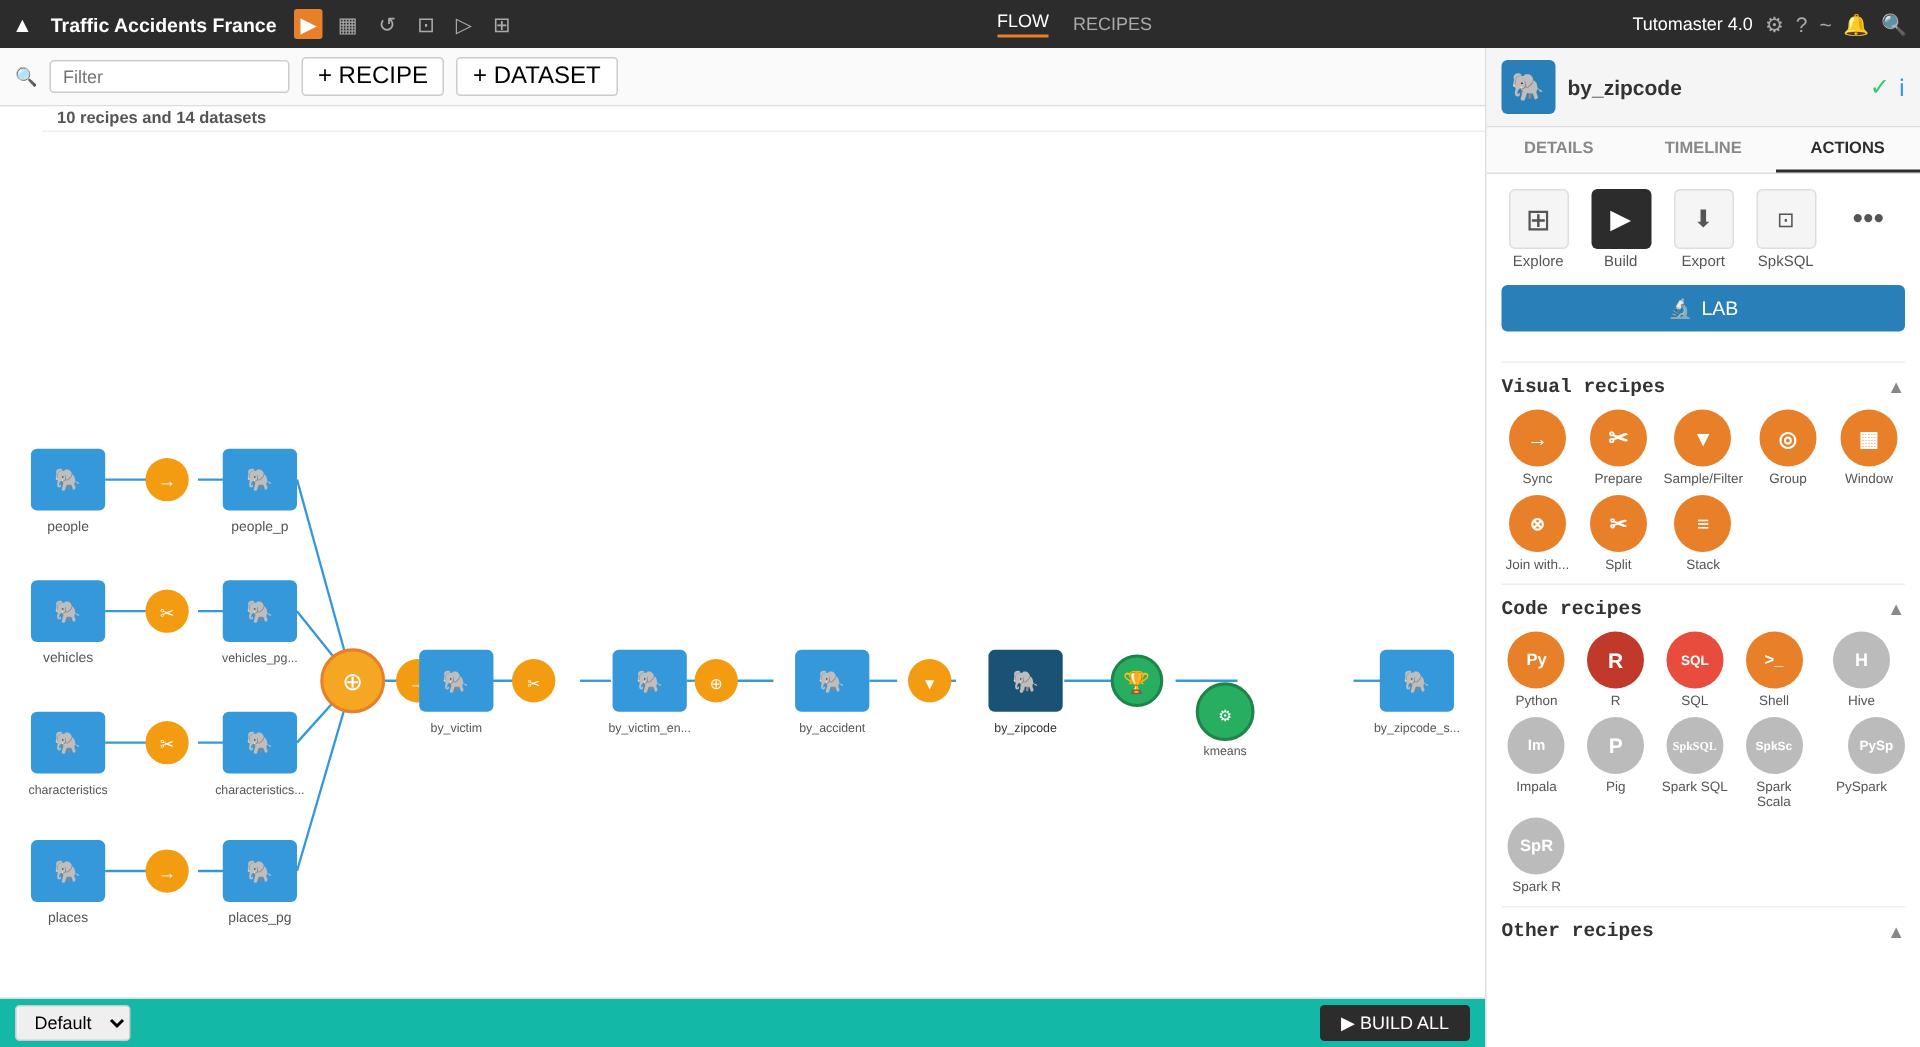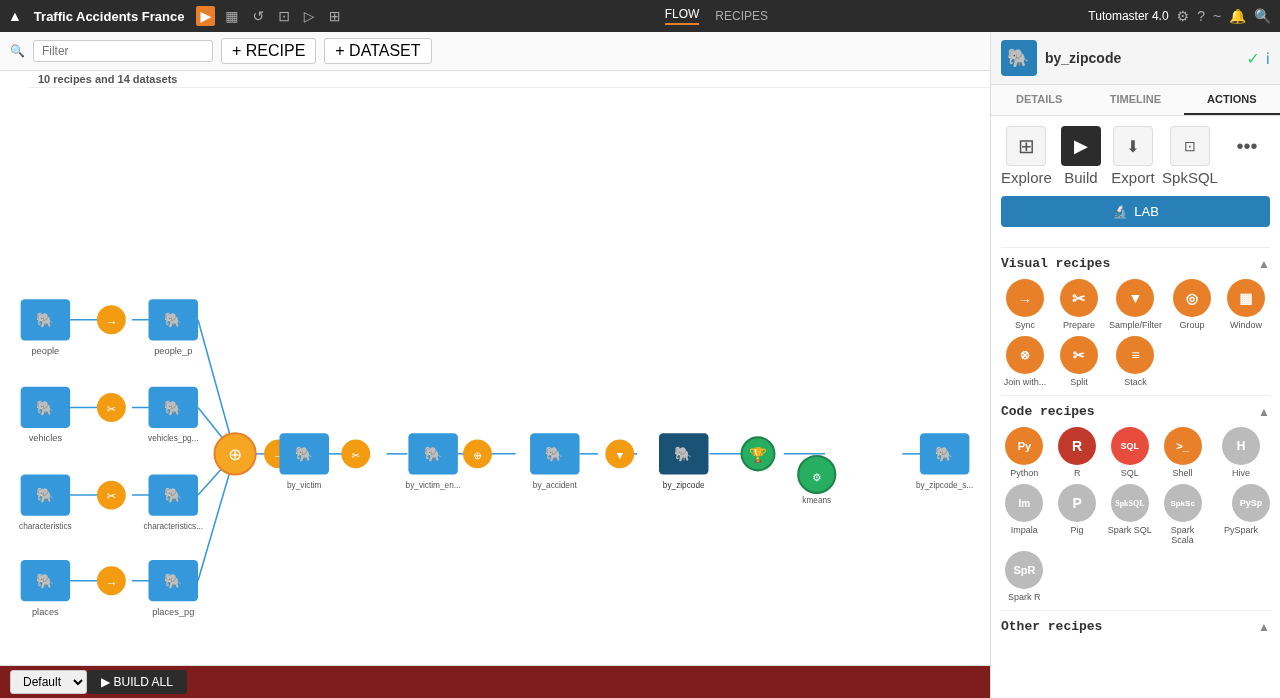--- a/index.html
+++ b/index.html
@@ -21,31 +21,31 @@
     .topbar-project { color: white; font-size: 12px; }
     .topbar-right-icons { display: flex; gap: 8px; align-items: center; }
     .topbar-right-icon { color: #aaa; font-size: 14px; cursor: pointer; }
 
     
     .main-layout { display: flex; height: calc(698px - 32px); }
 
     
     .flow-panel { flex: 1; background: #fff; display: flex; flex-direction: column; overflow: hidden; }
     .flow-toolbar { display: flex; align-items: center; padding: 6px 10px; border-bottom: 1px solid #ddd; gap: 8px; background: #fafafa; }
-    .filter-input { border: 1px solid #ccc; border-radius: 3px; padding: 3px 8px; font-size: 12px; width: 180px; background: #fff; }
+    .filter-input { border: 1px solid #ccc; border-radius: 3px; padding: 3px 8px; font-size: 12px; width: 160px; background: #fff; }
     .btn-add { background: #fff; border: 1px solid #ccc; border-radius: 3px; padding: 3px 10px; cursor: pointer; font-size: 16px; display: flex; align-items: center; gap: 4px; }
     .flow-stats { font-size: 11px; color: #555; padding: 2px 10px; background: #fff; border-bottom: 1px solid #eee; margin-left: 28px; }
     .flow-stats span { font-weight: bold; }
 
     
     .flow-canvas { flex: 1; position: relative; overflow: hidden; background: #fff; }
     .flow-canvas svg { width: 100%; height: 100%; }
 
     
-    .flow-bottom { display: flex; align-items: center; justify-content: flex-start; padding: 4px 10px; border-top: 1px solid #ddd; background: #7f1d1d; }
+    .flow-bottom { display: flex; align-items: center; justify-content: space-between; padding: 4px 10px; border-top: 1px solid #ddd; background: #14b8a6; }
     .default-select { border: 1px solid #ccc; border-radius: 3px; padding: 3px 8px; font-size: 12px; cursor: pointer; }
     .build-all-btn { background: #2c2c2c; color: white; border: none; border-radius: 3px; padding: 5px 14px; font-size: 12px; cursor: pointer; display: flex; align-items: center; gap: 4px; }
 
     
     .right-panel { width: 290px; background: #fff; border-left: 1px solid #ddd; display: flex; flex-direction: column; overflow-y: auto; }
 
     
     .rp-header { display: flex; align-items: center; padding: 8px 10px; border-bottom: 1px solid #ddd; gap: 8px; background: #f5f5f5; }
     .rp-logo { width: 36px; height: 36px; background: #2980b9; border-radius: 4px; display: flex; align-items: center; justify-content: center; color: white; font-size: 18px; }
     .rp-title { font-size: 14px; font-weight: bold; color: #333; flex: 1; }
@@ -54,21 +54,21 @@
     
     .rp-tabs { display: flex; border-bottom: 1px solid #ddd; background: #fafafa; }
     .rp-tab { flex: 1; text-align: center; padding: 8px 4px; font-size: 11px; font-weight: bold; color: #888; cursor: pointer; text-transform: uppercase; }
     .rp-tab.active { color: #2c2c2c; border-bottom: 2px solid #2c2c2c; }
 
     
     .rp-actions { padding: 10px; }
     .rp-action-grid { display: grid; grid-template-columns: repeat(5, 1fr); gap: 6px; margin-bottom: 10px; }
     .rp-action-item { display: flex; flex-direction: column; align-items: center; gap: 3px; cursor: pointer; }
     .rp-action-icon { width: 40px; height: 40px; border-radius: 4px; display: flex; align-items: center; justify-content: center; font-size: 18px; }
-    .rp-action-label { font-size: 15px; color: #555; text-align: center; }
+    .rp-action-label { font-size: 10px; color: #555; text-align: center; }
 
     .action-explore { background: #f5f5f5; border: 1px solid #ddd; }
     .action-build { background: #2c2c2c; color: white; }
 
     .lab-btn { background: #2980b9; color: white; border: none; border-radius: 4px; padding: 8px 0; width: 100%; font-size: 13px; cursor: pointer; display: flex; align-items: center; justify-content: center; gap: 6px; margin-bottom: 10px; }
 
     
     .rp-section { padding: 8px 10px; }
     .rp-section-header { display: flex; align-items: center; justify-content: space-between; margin-bottom: 8px; }
     .rp-section-title { font-size: 13px; font-weight: bold; color: #333; font-family: Liberation Mono, monospace; }

